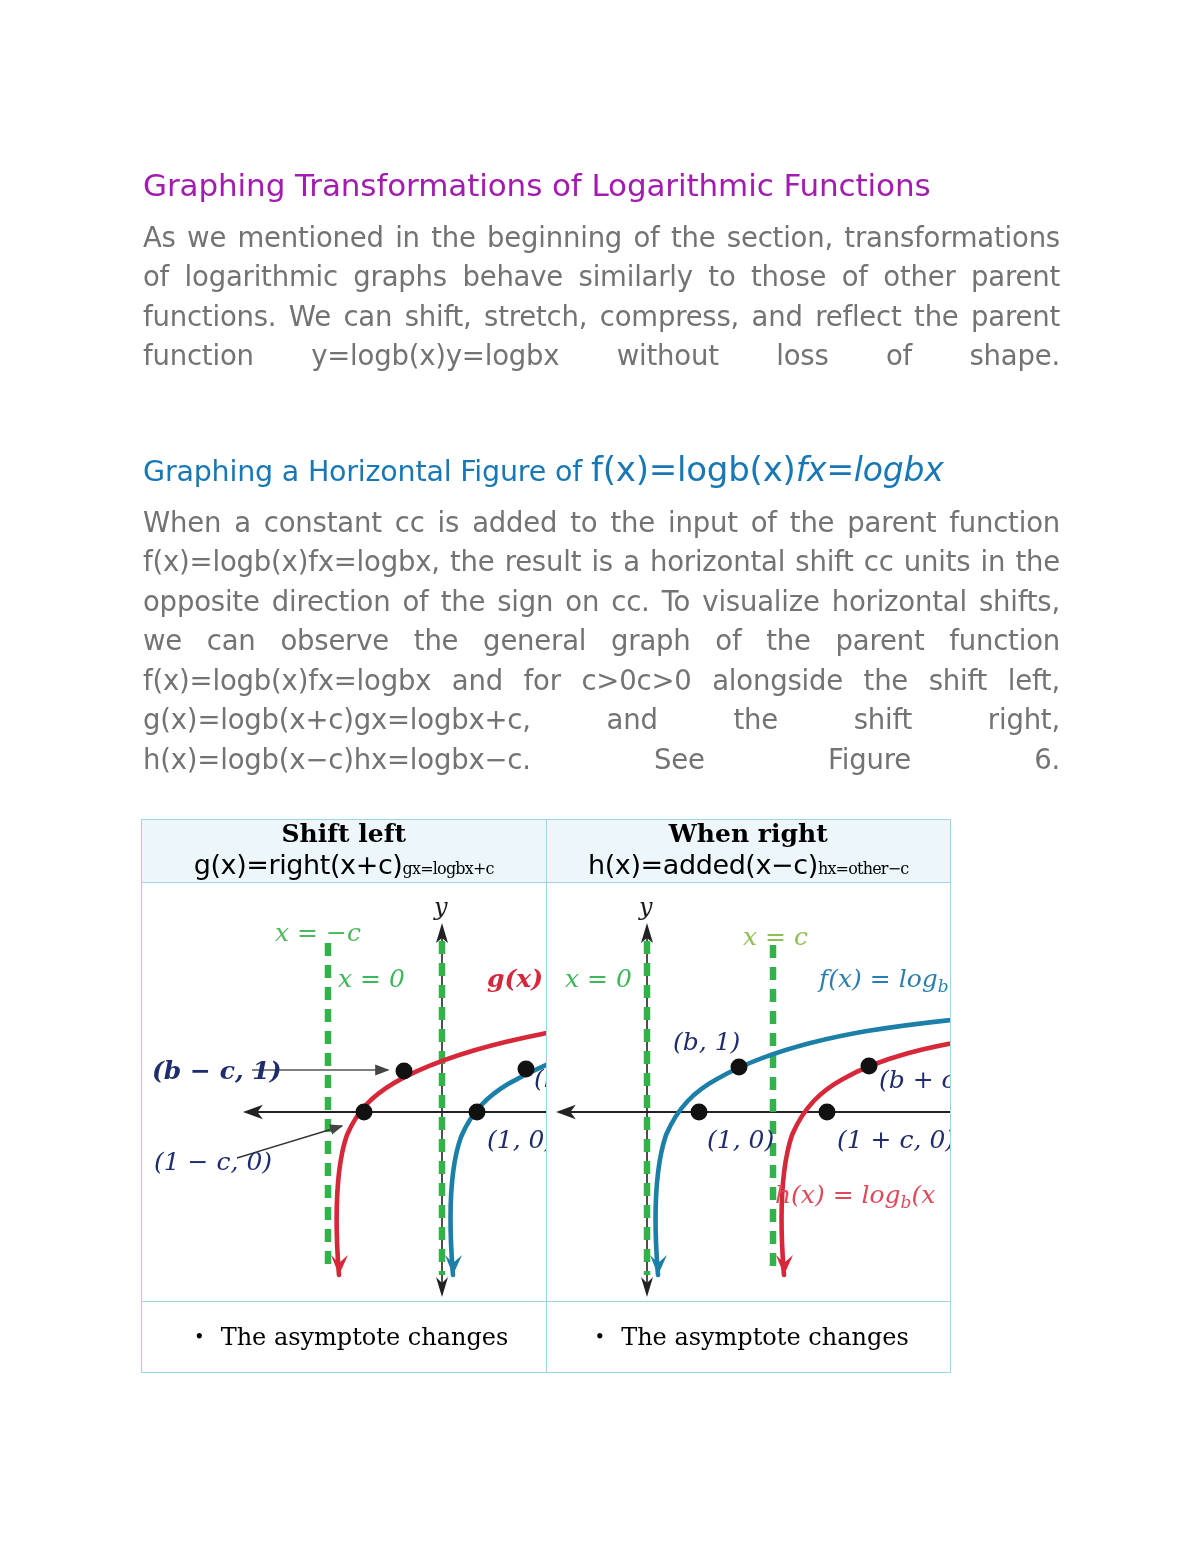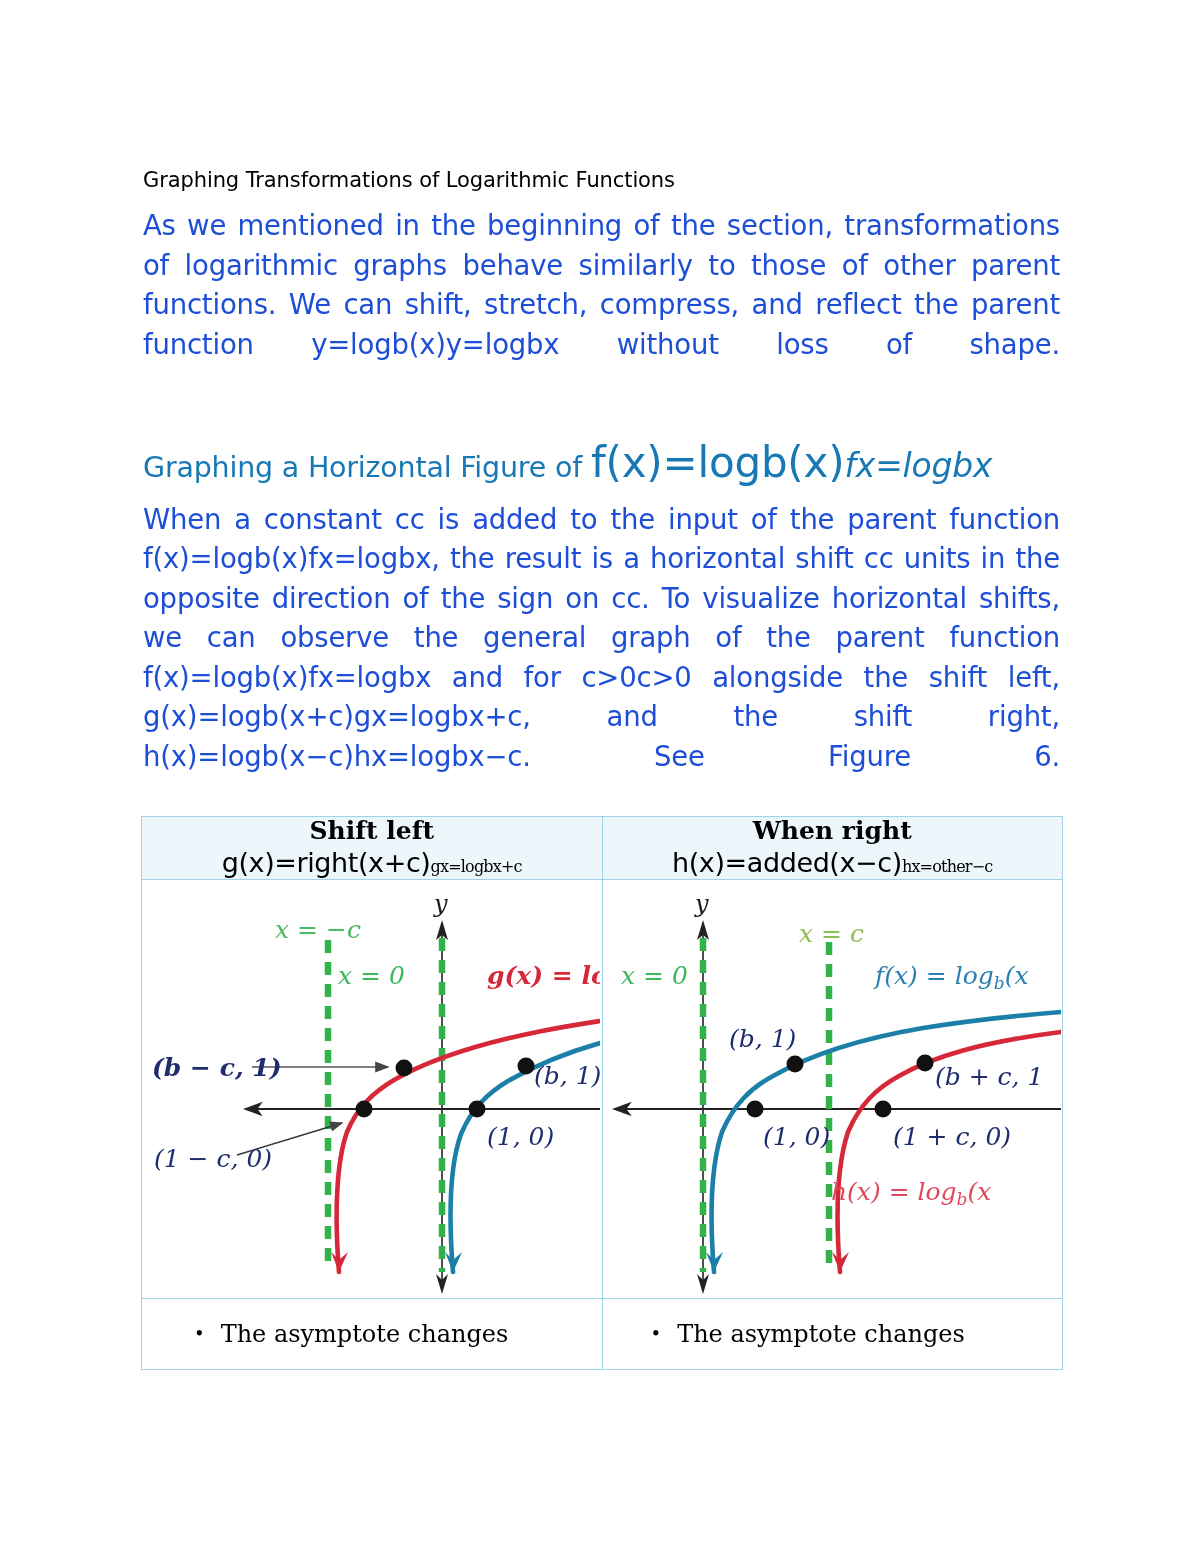--- a/index.html
+++ b/index.html
@@ -9,67 +9,67 @@
     font-family:"DejaVu Sans", sans-serif;
     overflow:hidden;
   }
   .page{
     position:relative;
     width:1200px;height:1553px;
     box-sizing:border-box;
     padding:0 140px 0 143px;
   }
   h1.title{
-    color:#000000;
+    color:#a21caf;
     font-weight:400;
-    font-size:21px;
+    font-size:31px;
     line-height:1.15;
     margin:0;
     padding-top:168px;
     letter-spacing:-0.1px;
     white-space:nowrap;
   }
   p.body{
     margin:0;
     padding-top:14px;
     font-size:27.5px;
     line-height:39.5px;
-    color:#1d4ed8;
+    color:#737373;
     text-align:justify;
     text-justify:inter-word;
     letter-spacing:-0.2px;
   }
   p.body.last-justify::after{
     content:"";display:inline-block;width:100%;
   }
   h2.subtitle{
     color:#1878B5;
     font-weight:400;
     font-size:28.5px;
     line-height:1.1;
     margin:0;
     padding-top:36px;
     white-space:nowrap;
     letter-spacing:-0.2px;
   }
-  h2.subtitle .big{ font-size:42px; }
+  h2.subtitle .big{ font-size:34px; }
   h2.subtitle .small{ font-size:33px;font-style:italic; }
   .figcap{
     text-align:center;
     font-size:19px;
     font-weight:700;
     color:#000;
     padding-top:15px;
     padding-bottom:5px;
     letter-spacing:0px;
   }
   
   .figure-table{
     border-collapse:collapse;
-    width:922px;
+    width:810px;
     margin-left:-2px;
     table-layout:fixed;
   }
   .figure-table td{
     border:1.5px solid #9fd3e8;
     vertical-align:top;
     padding:0;
   }
   .hdr-cell{
     background:#ecf6fb;

